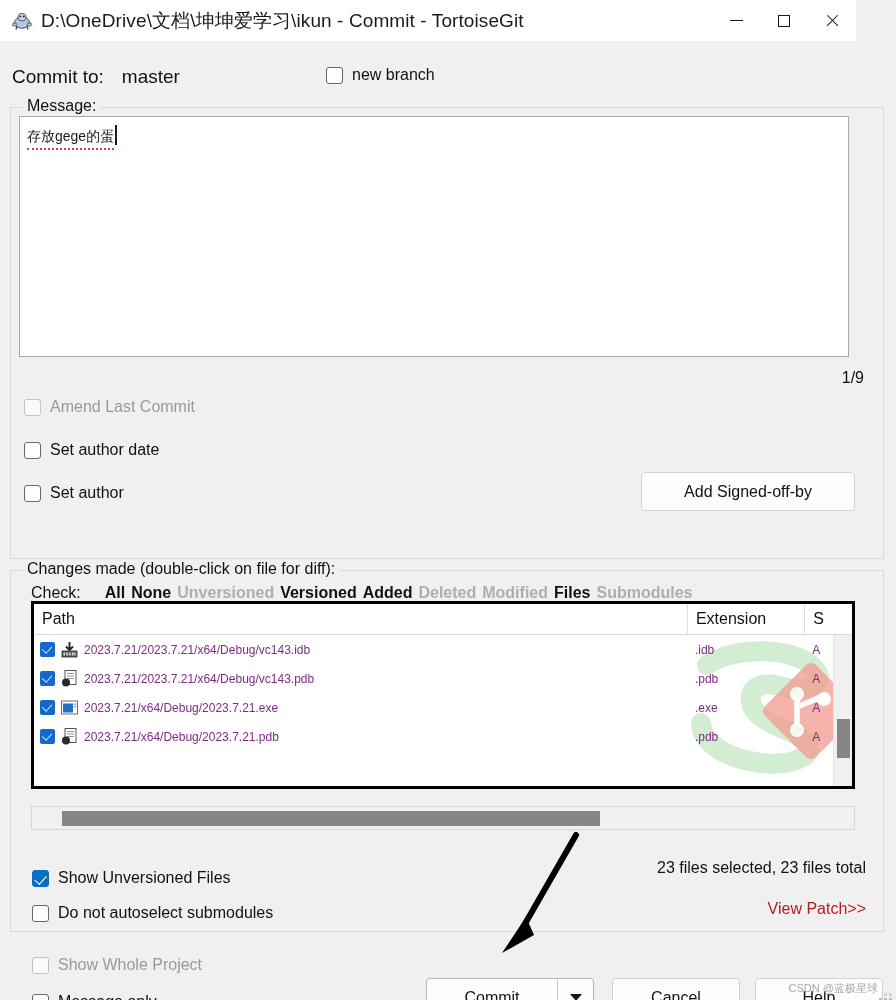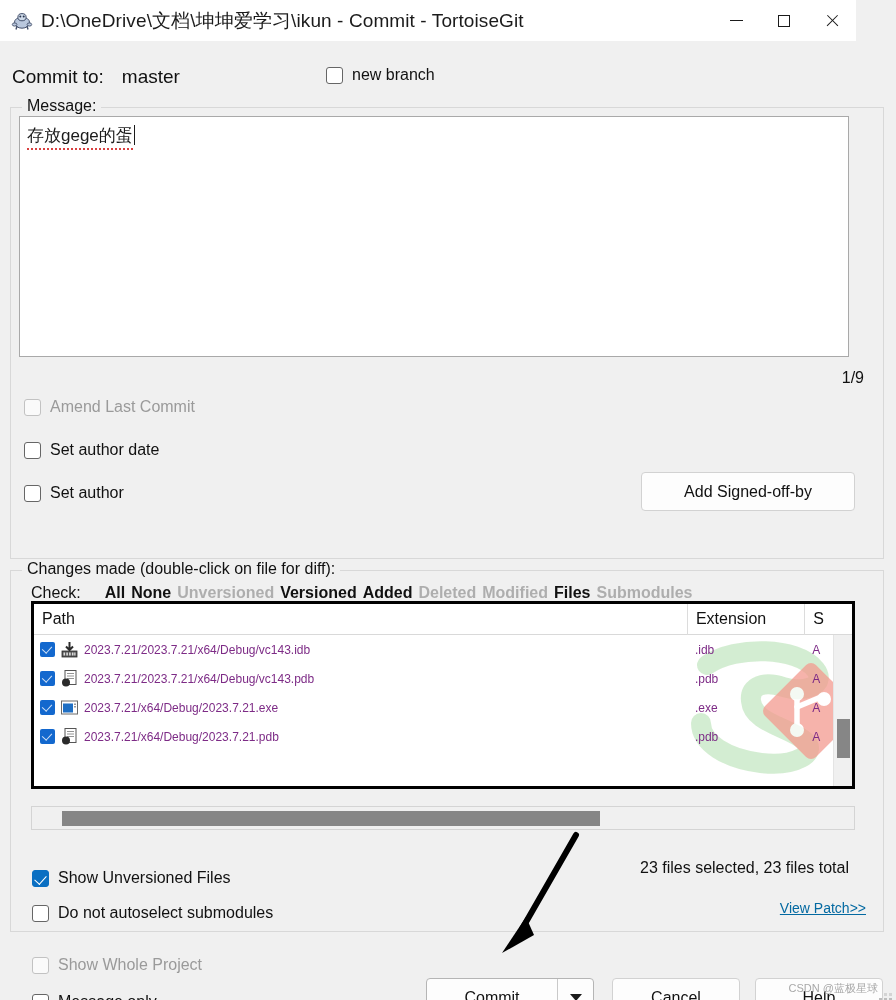--- a/index.html
+++ b/index.html
@@ -138,21 +138,21 @@
   .msgedit {
     position: absolute;
     left: 19px; top: 75px;
     width: 830px; height: 241px;
     background: #ffffff;
     border: 1px solid #a9a9a9;
     padding: 8px 7px;
     overflow: hidden;
   }
   .msgtext {
-    font-size: 17px;
+    font-size: 14px;
     color: #1b1b1b;
     line-height: 22px;
     display: inline-block;
     position: relative;
     white-space: pre;
     border-bottom: 2px dotted #d94040;
     padding-bottom: 1px;
   }
   .caret {
     display: inline-block;
@@ -301,31 +301,30 @@
     left: 30px; top: 4px;
     width: 538px; height: 15px;
     background: #868686;
   }
 
   .cb-showunv { position: absolute; left: 32px; top: 828px; }
   .cb-noauto  { position: absolute; left: 32px; top: 863px; }
 
   .files-count {
     position: absolute;
-    right: 47px; top: 818px;
+    right: 30px; top: 818px;
     font-size: 16px; color: #111;
     white-space: nowrap;
   }
   .view-patch {
     position: absolute;
     right: 30px; top: 859px;
-    font-size: 14px; color: #0369a1;
+    font-size: 16px; color: #b91c1c;
     cursor: pointer;
     white-space: nowrap;
-    text-decoration: underline;
   }
 
   .cb-wholeproj { position: absolute; left: 32px; top: 915px; }
   .cb-msgonly   { position: absolute; left: 32px; top: 952px; }
 
   
   #btn-commit-group {
     position: absolute;
     left: 426px; top: 937px;
     width: 168px; height: 39px;

